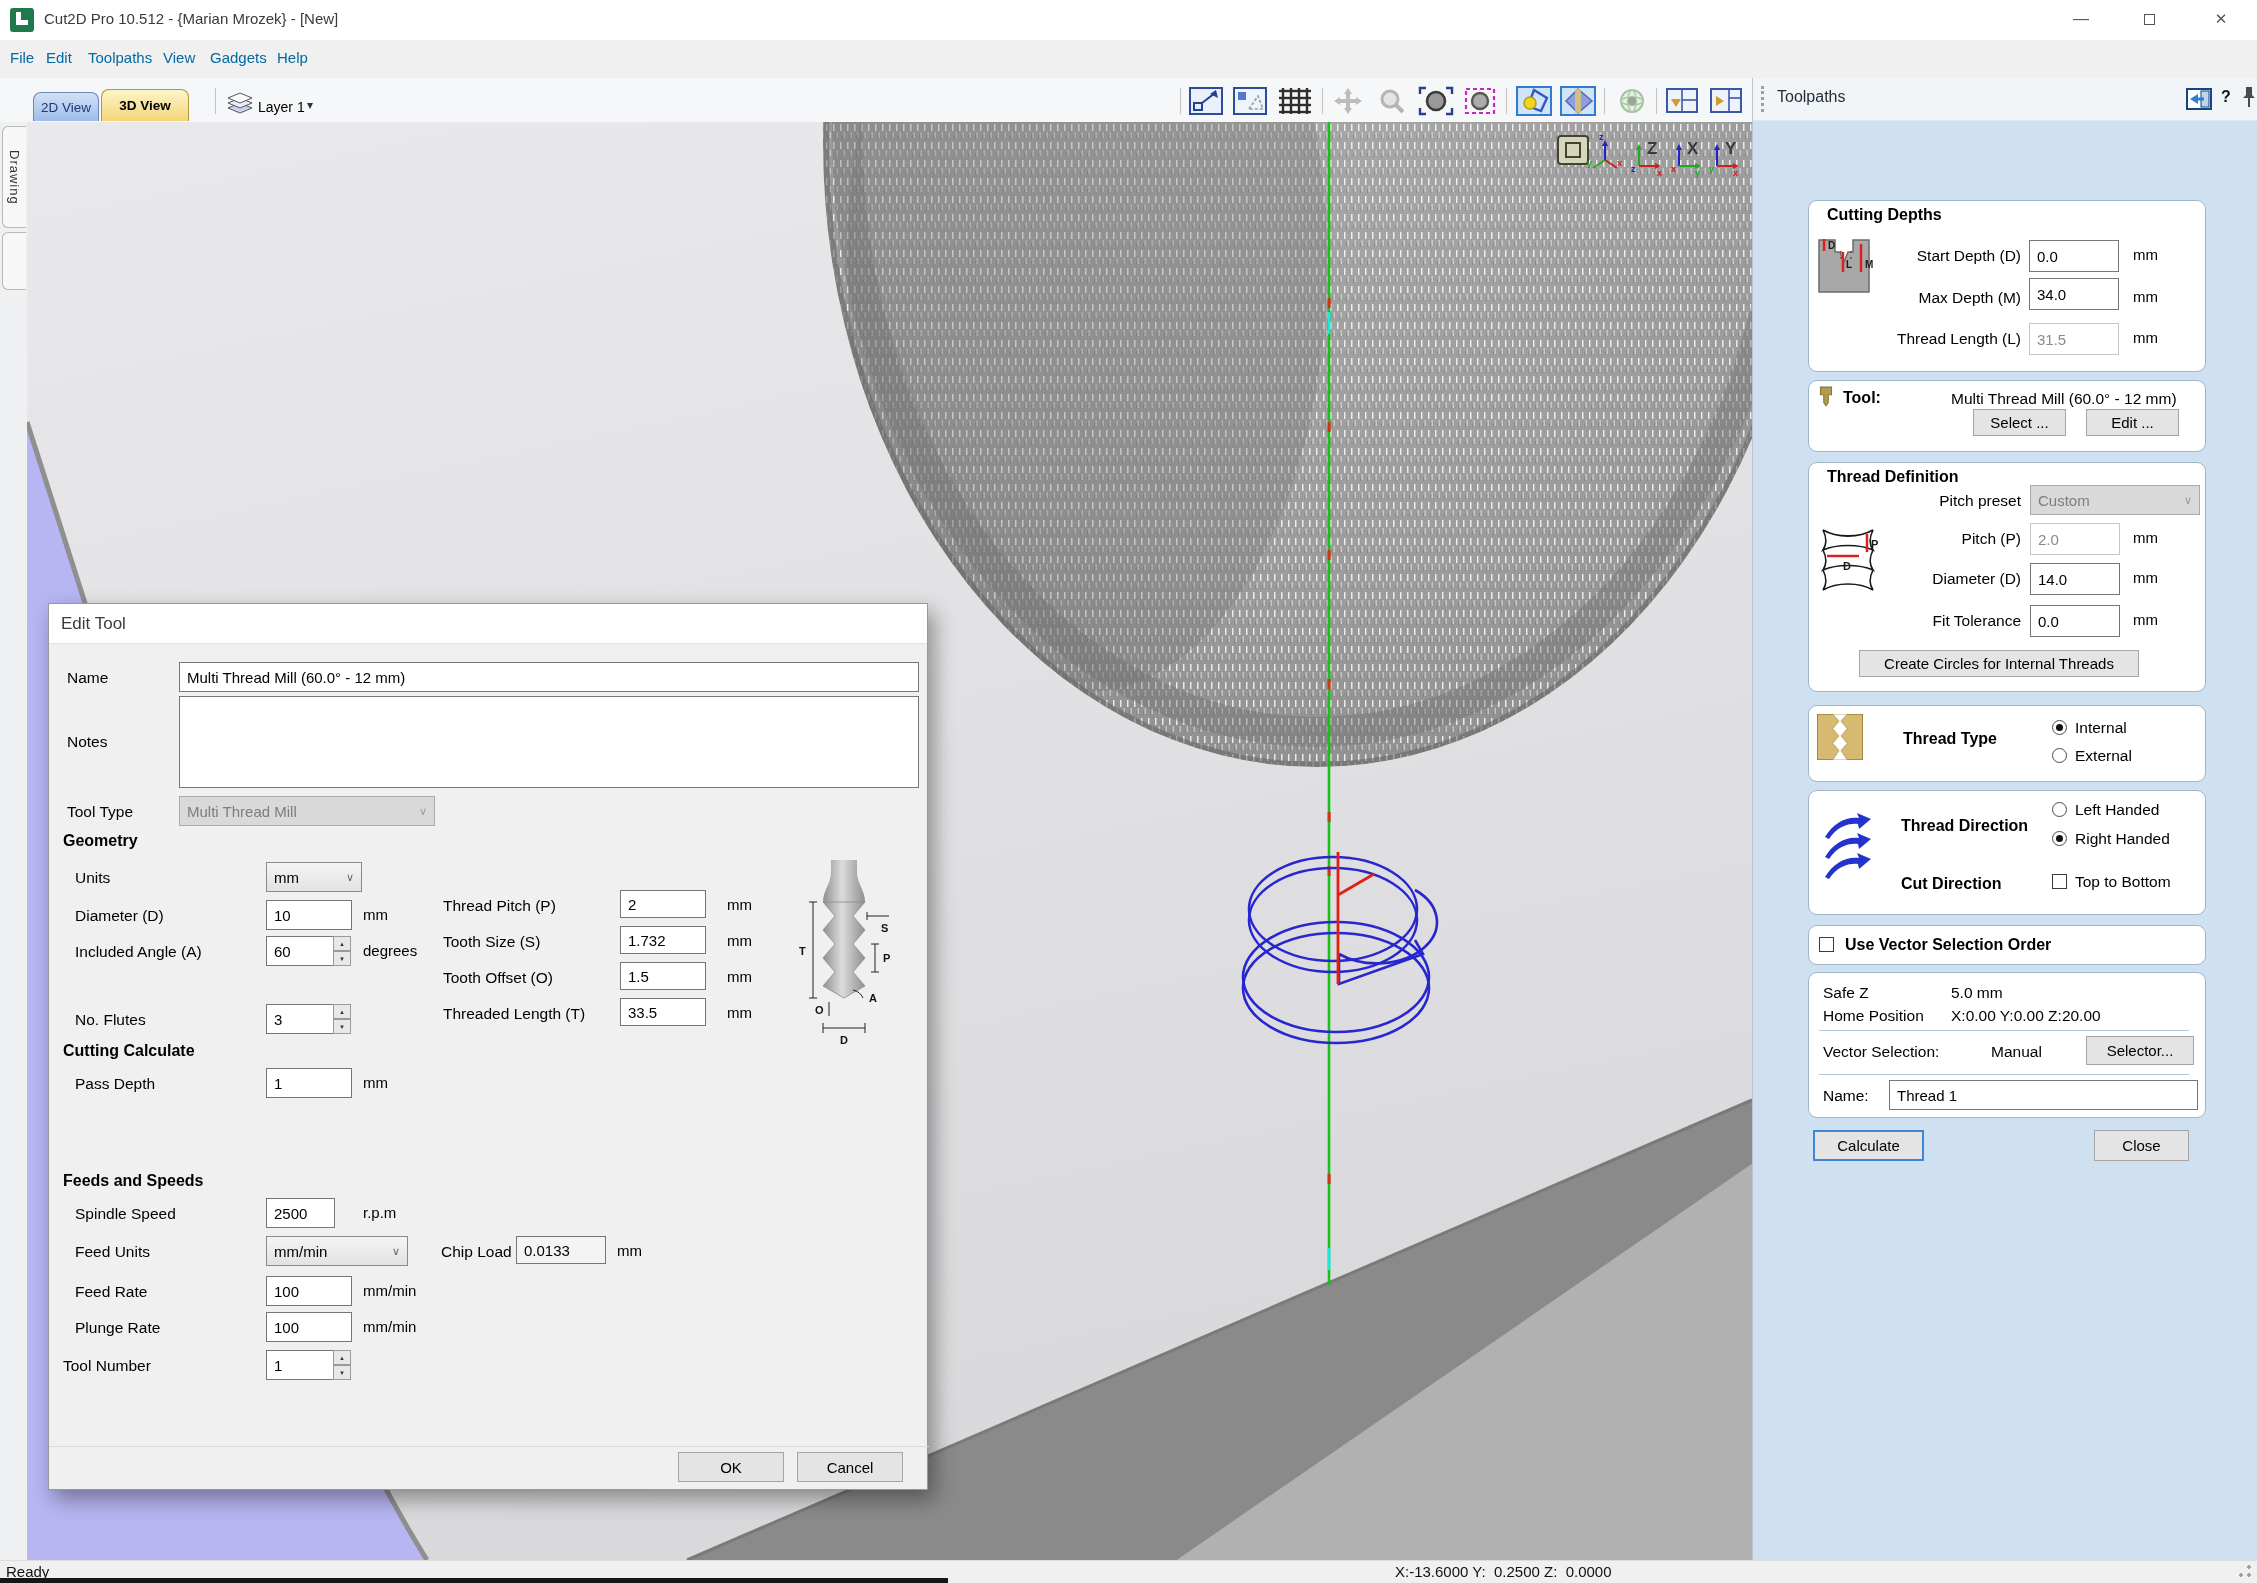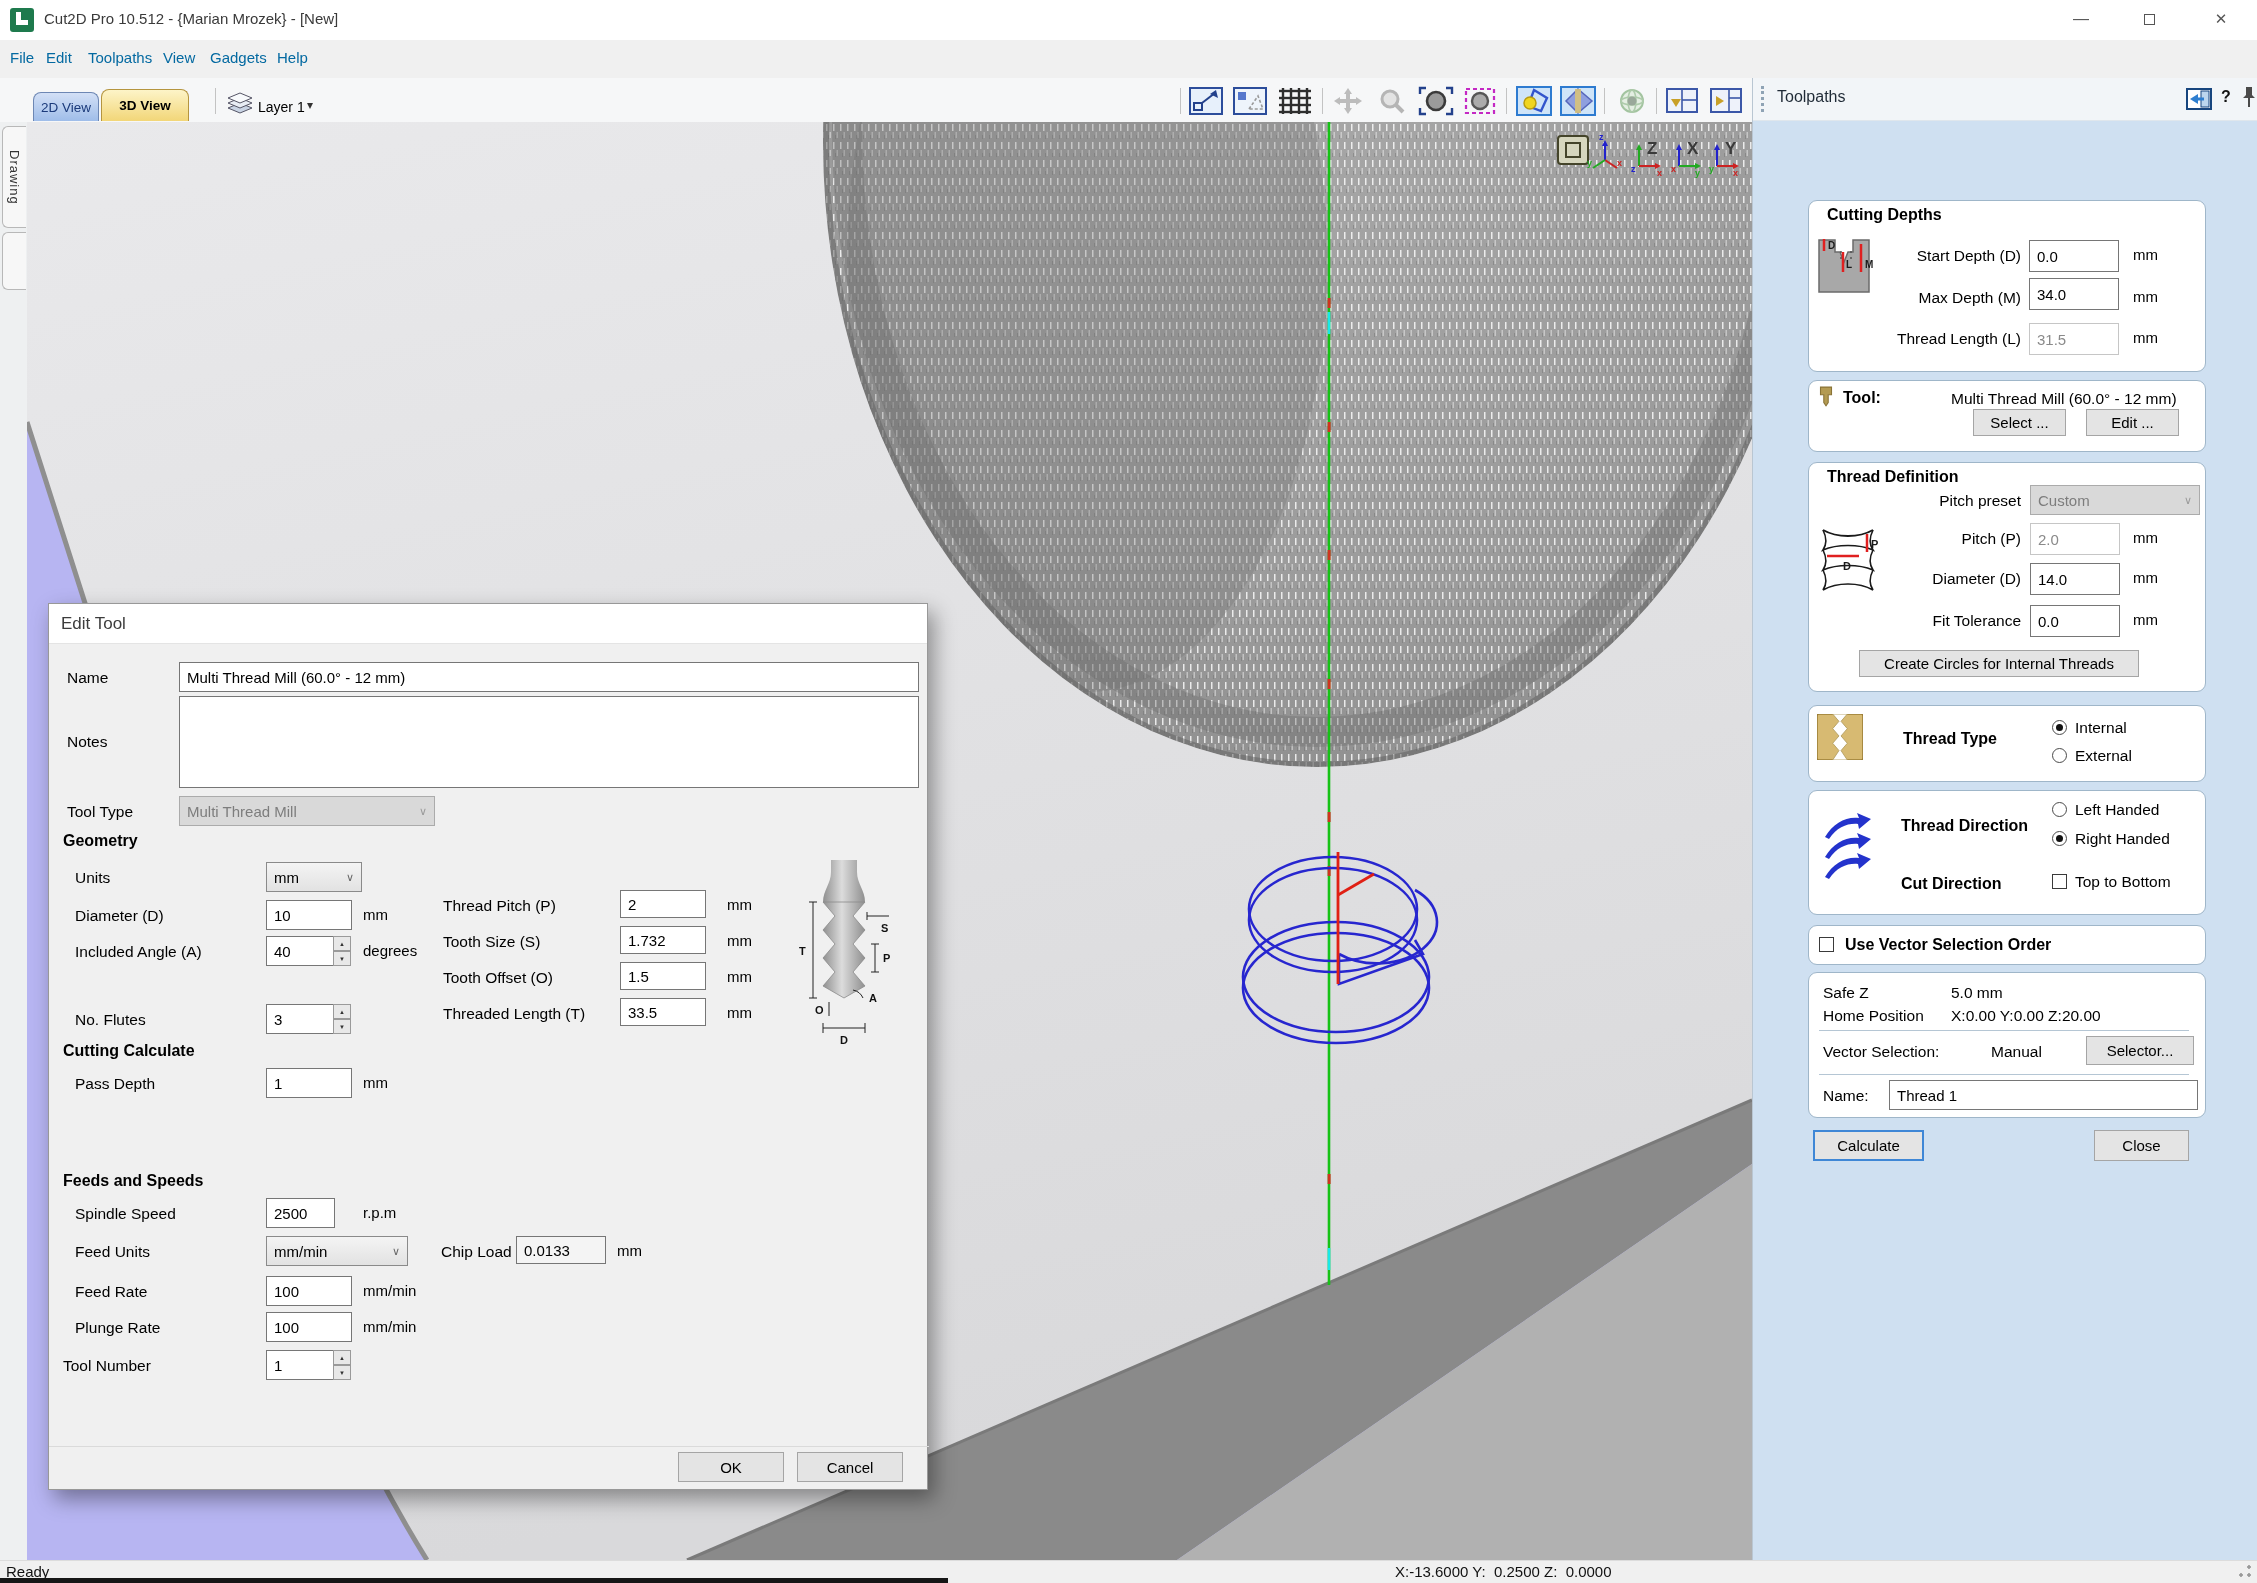--- a/index.html
+++ b/index.html
@@ -464,21 +464,21 @@
   <div class="lbl" style="left:26px;top:264px">Units</div>
   <div class="combo" style="left:217px;top:258px;width:96px;height:30px">
       <span>mm</span>
     </div>
 
   <div class="lbl" style="left:26px;top:302px">Diameter (D)</div>
   <div class="inp" style="left:217px;top:296px;width:86px;height:30px">10</div>
   <div class="unit" style="left:314px;top:302px">mm</div>
 
   <div class="lbl" style="left:26px;top:338px">Included Angle (A)</div>
-  <div class="inp" style="left:217px;top:332px;width:68px;height:30px">40</div>
+  <div class="inp" style="left:217px;top:332px;width:68px;height:30px">60</div>
   <div class="spin" style="left:284px;top:332px;height:30px">
       <div class="u"></div>
       <div class="d"></div>
     </div>
   <div class="unit" style="left:314px;top:338px">degrees</div>
 
   <div class="lbl" style="left:26px;top:406px">No. Flutes</div>
   <div class="inp" style="left:217px;top:400px;width:68px;height:30px">3</div>
   <div class="spin" style="left:284px;top:400px;height:30px">
       <div class="u"></div>

